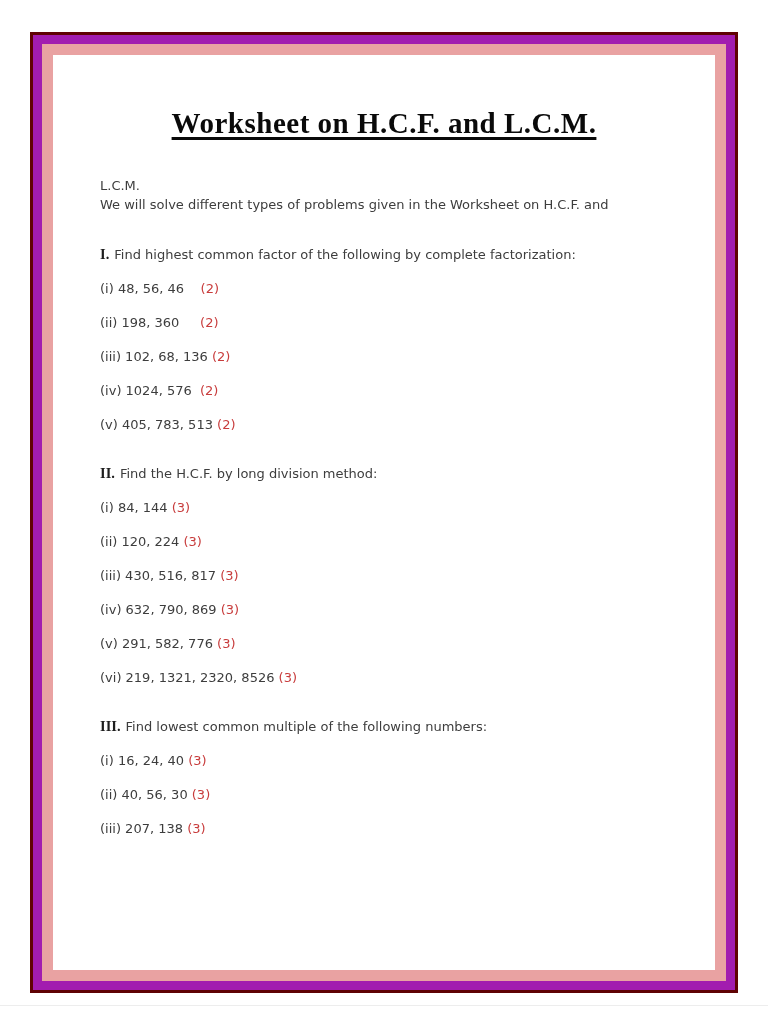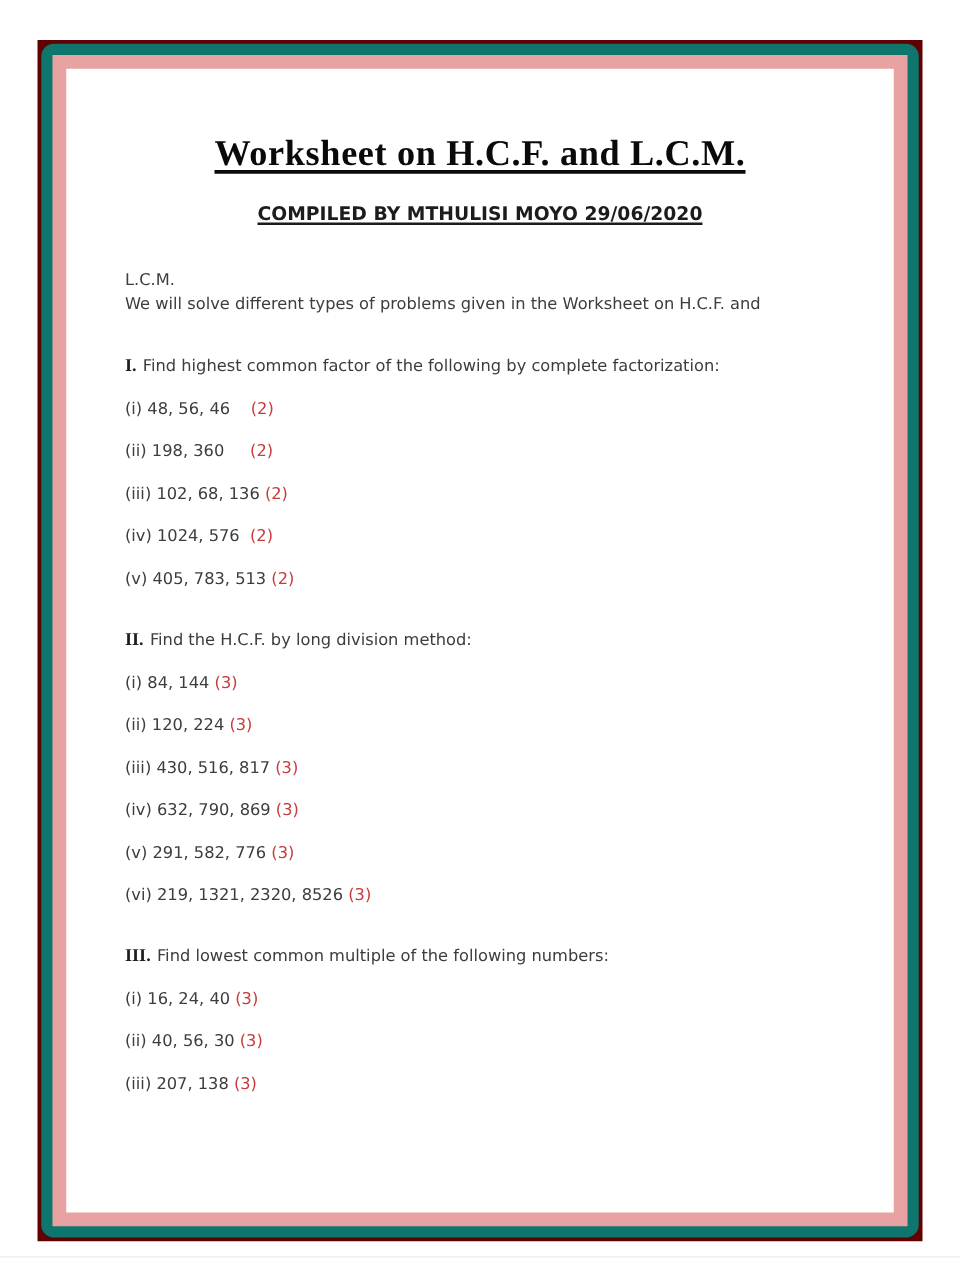--- a/index.html
+++ b/index.html
@@ -15,22 +15,21 @@
   
   .frame-outer {
     position: absolute;
     left: 30px; top: 32px;
     width: 708px; height: 961px;
     background: #5f0203;
   }
   .frame-main {
     position: absolute;
     inset: 3px;
-    background: #0f766e;
-    border-radius: 10px;
+    background: #a21caf;
   }
   .frame-highlight {
     position: absolute;
     inset: 9px;
     background: #e9a2a2;
   }
   .content {
     position: absolute;
     inset: 11px;
     background: #ffffff;
@@ -97,21 +96,20 @@
 <body>
 
 <div class="canvas">
   <div class="frame-outer">
     <div class="frame-main">
       <div class="frame-highlight">
         <div class="content">
 
           <h1 class="title">Worksheet on H.C.F. and L.C.M.</h1>
 
-          <h2 class="subtitle">COMPILED BY MTHULISI MOYO 29/06/2020</h2>
 
           <p class="intro">
             <span>L.C.M.</span>
             <span>We will solve different types of problems given in the Worksheet on H.C.F. and</span>
           </p>
 
           <div class="section-heading">
             <span class="numeral">I.</span><span>Find highest common factor of the following by complete factorization:</span>
           </div>
           <p class="item"><span>(i) 48, 56, 46    </span><span class="marks">(2)</span></p>

